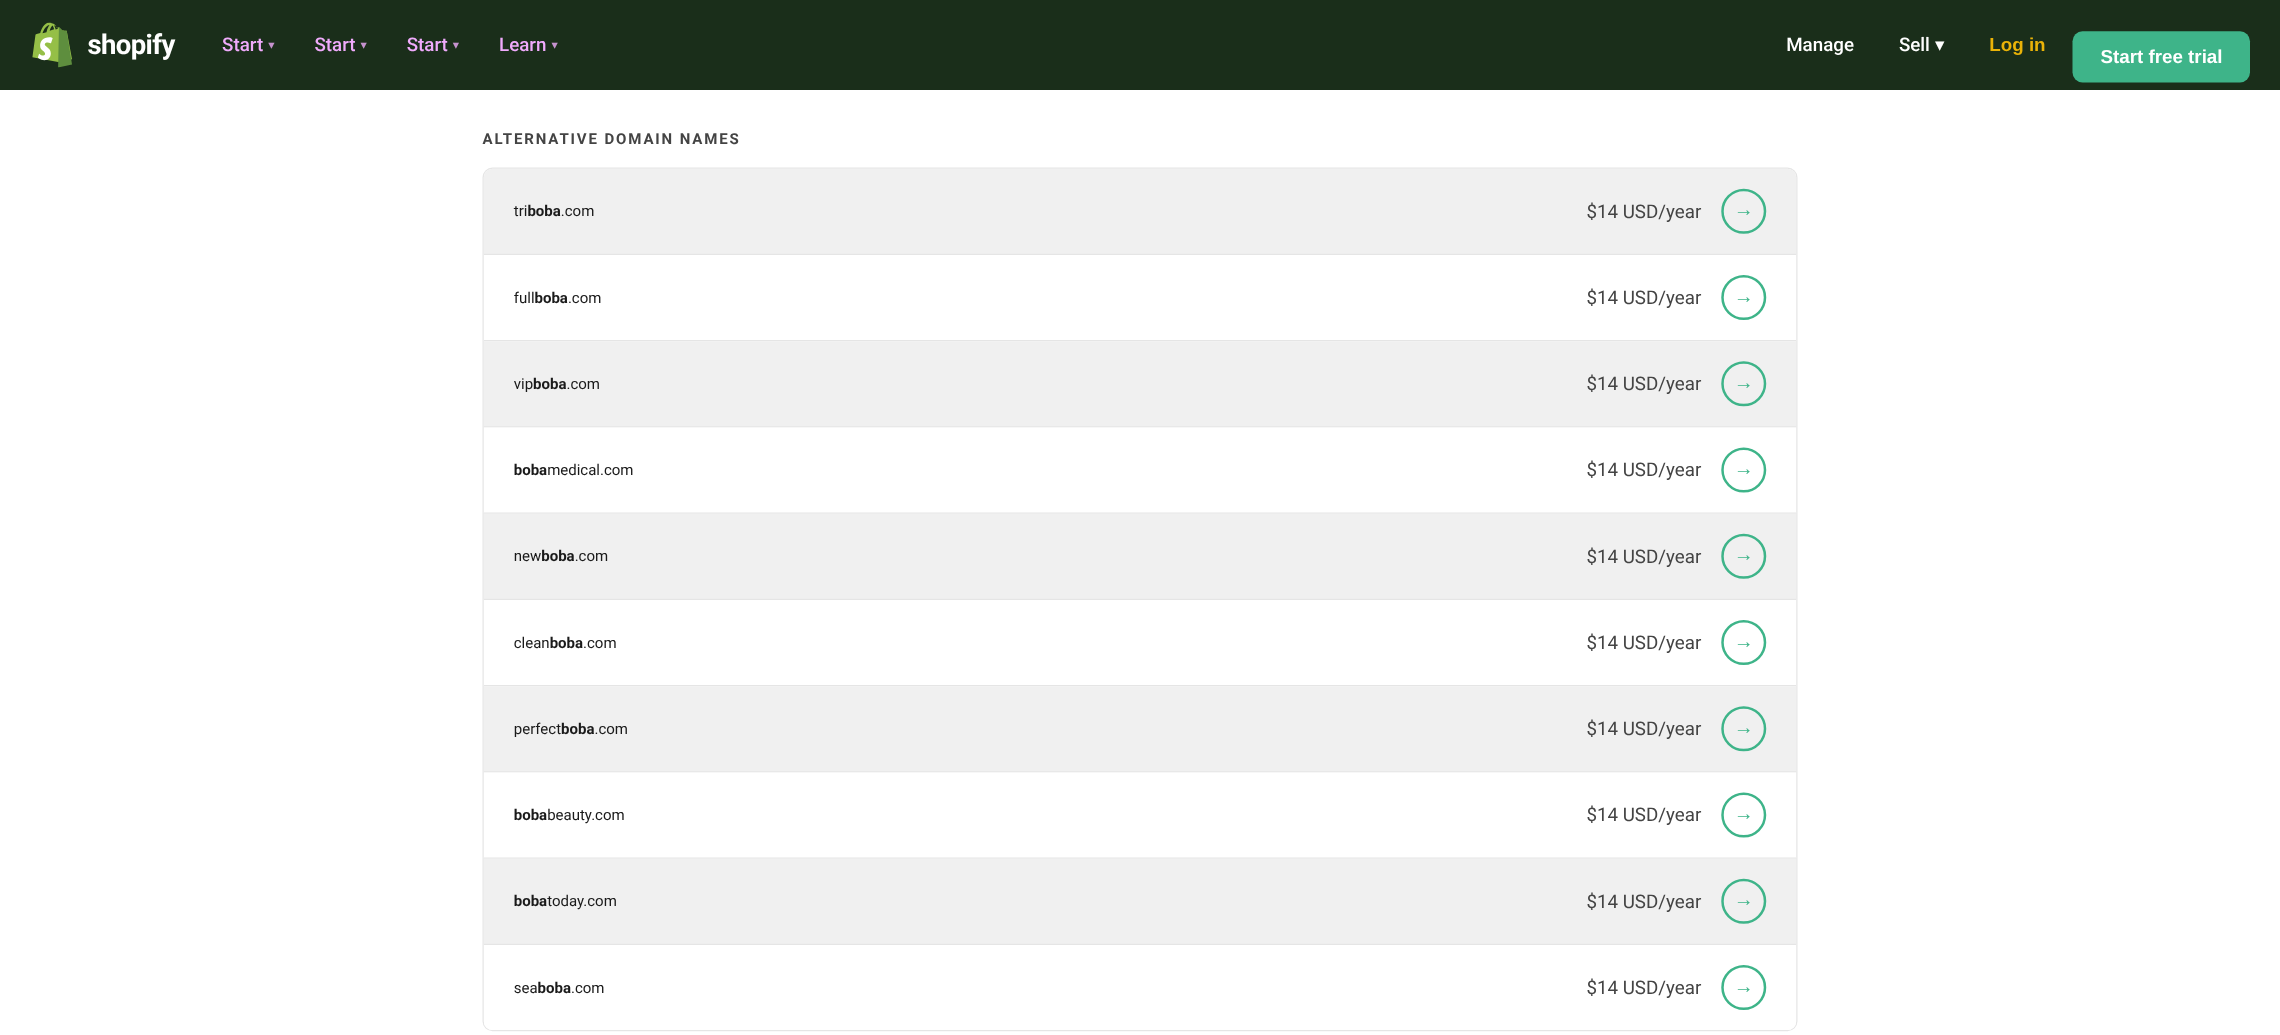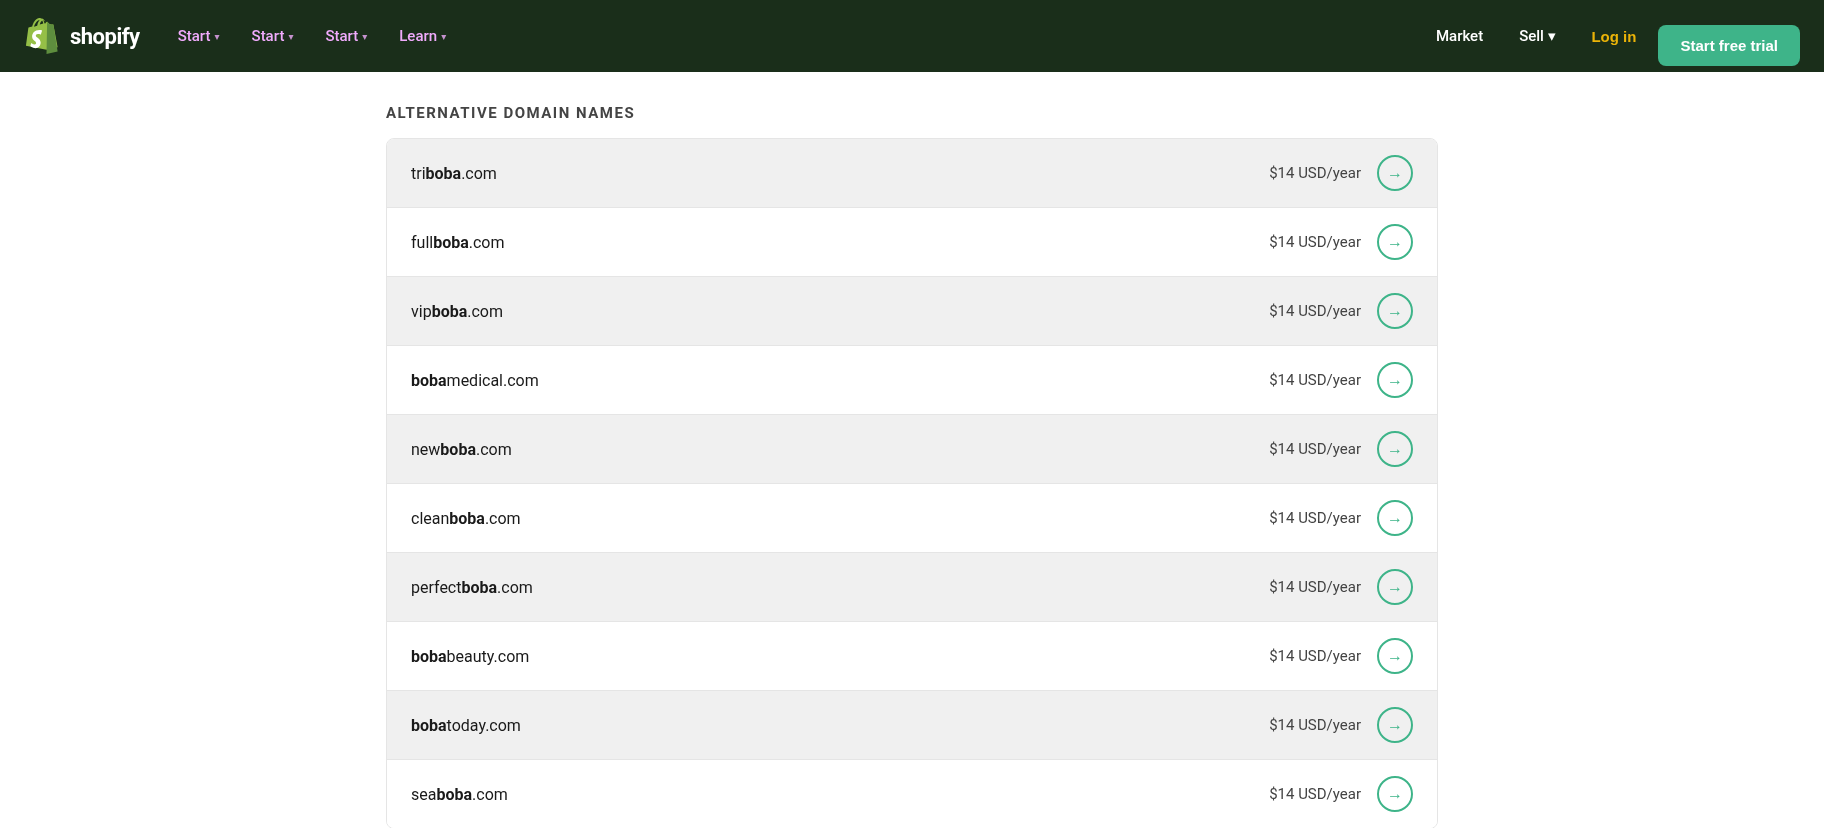--- a/index.html
+++ b/index.html
@@ -113,21 +113,21 @@
     }
 
     
     .main-content {
       max-width: 1100px;
       margin: 0 auto;
       padding: 32px 24px;
     }
 
     .section-title {
-      font-size: 15px;
+      font-size: 12px;
       font-weight: 700;
       letter-spacing: 1.5px;
       text-transform: uppercase;
       color: #444;
       margin-bottom: 16px;
     }
 
     .domain-list {
       border: 1px solid #e5e5e5;
       border-radius: 8px;
@@ -145,21 +145,21 @@
 
     .domain-row:last-child {
       border-bottom: none;
     }
 
     .domain-row.shaded {
       background: #f0f0f0;
     }
 
     .domain-name {
-      font-size: 16px;
+      font-size: 12px;
       color: #1a1a1a;
     }
 
     .domain-name .bold {
       font-weight: 700;
     }
 
     .domain-right {
       display: flex;
       align-items: center;
@@ -215,21 +215,21 @@
         <span>Start</span>
         <span class="nav-chevron">▾</span>
       </a>
       <a class="nav-item" href="#">
         <span>Learn</span>
         <span class="nav-chevron">▾</span>
       </a>
     </div>
 
   <div class="navbar-right">
-    <a class="nav-link" href="#">Market</a>
+    <a class="nav-link" href="#">Manage</a>
     <a class="nav-link" href="#">
       <span>Sell</span>
       <span>▾</span>
     </a>
     <button class="btn-login">Log in</button>
     <button class="btn-trial">Start free trial</button>
   </div>
 </nav>
 
 <div class="main-content">

